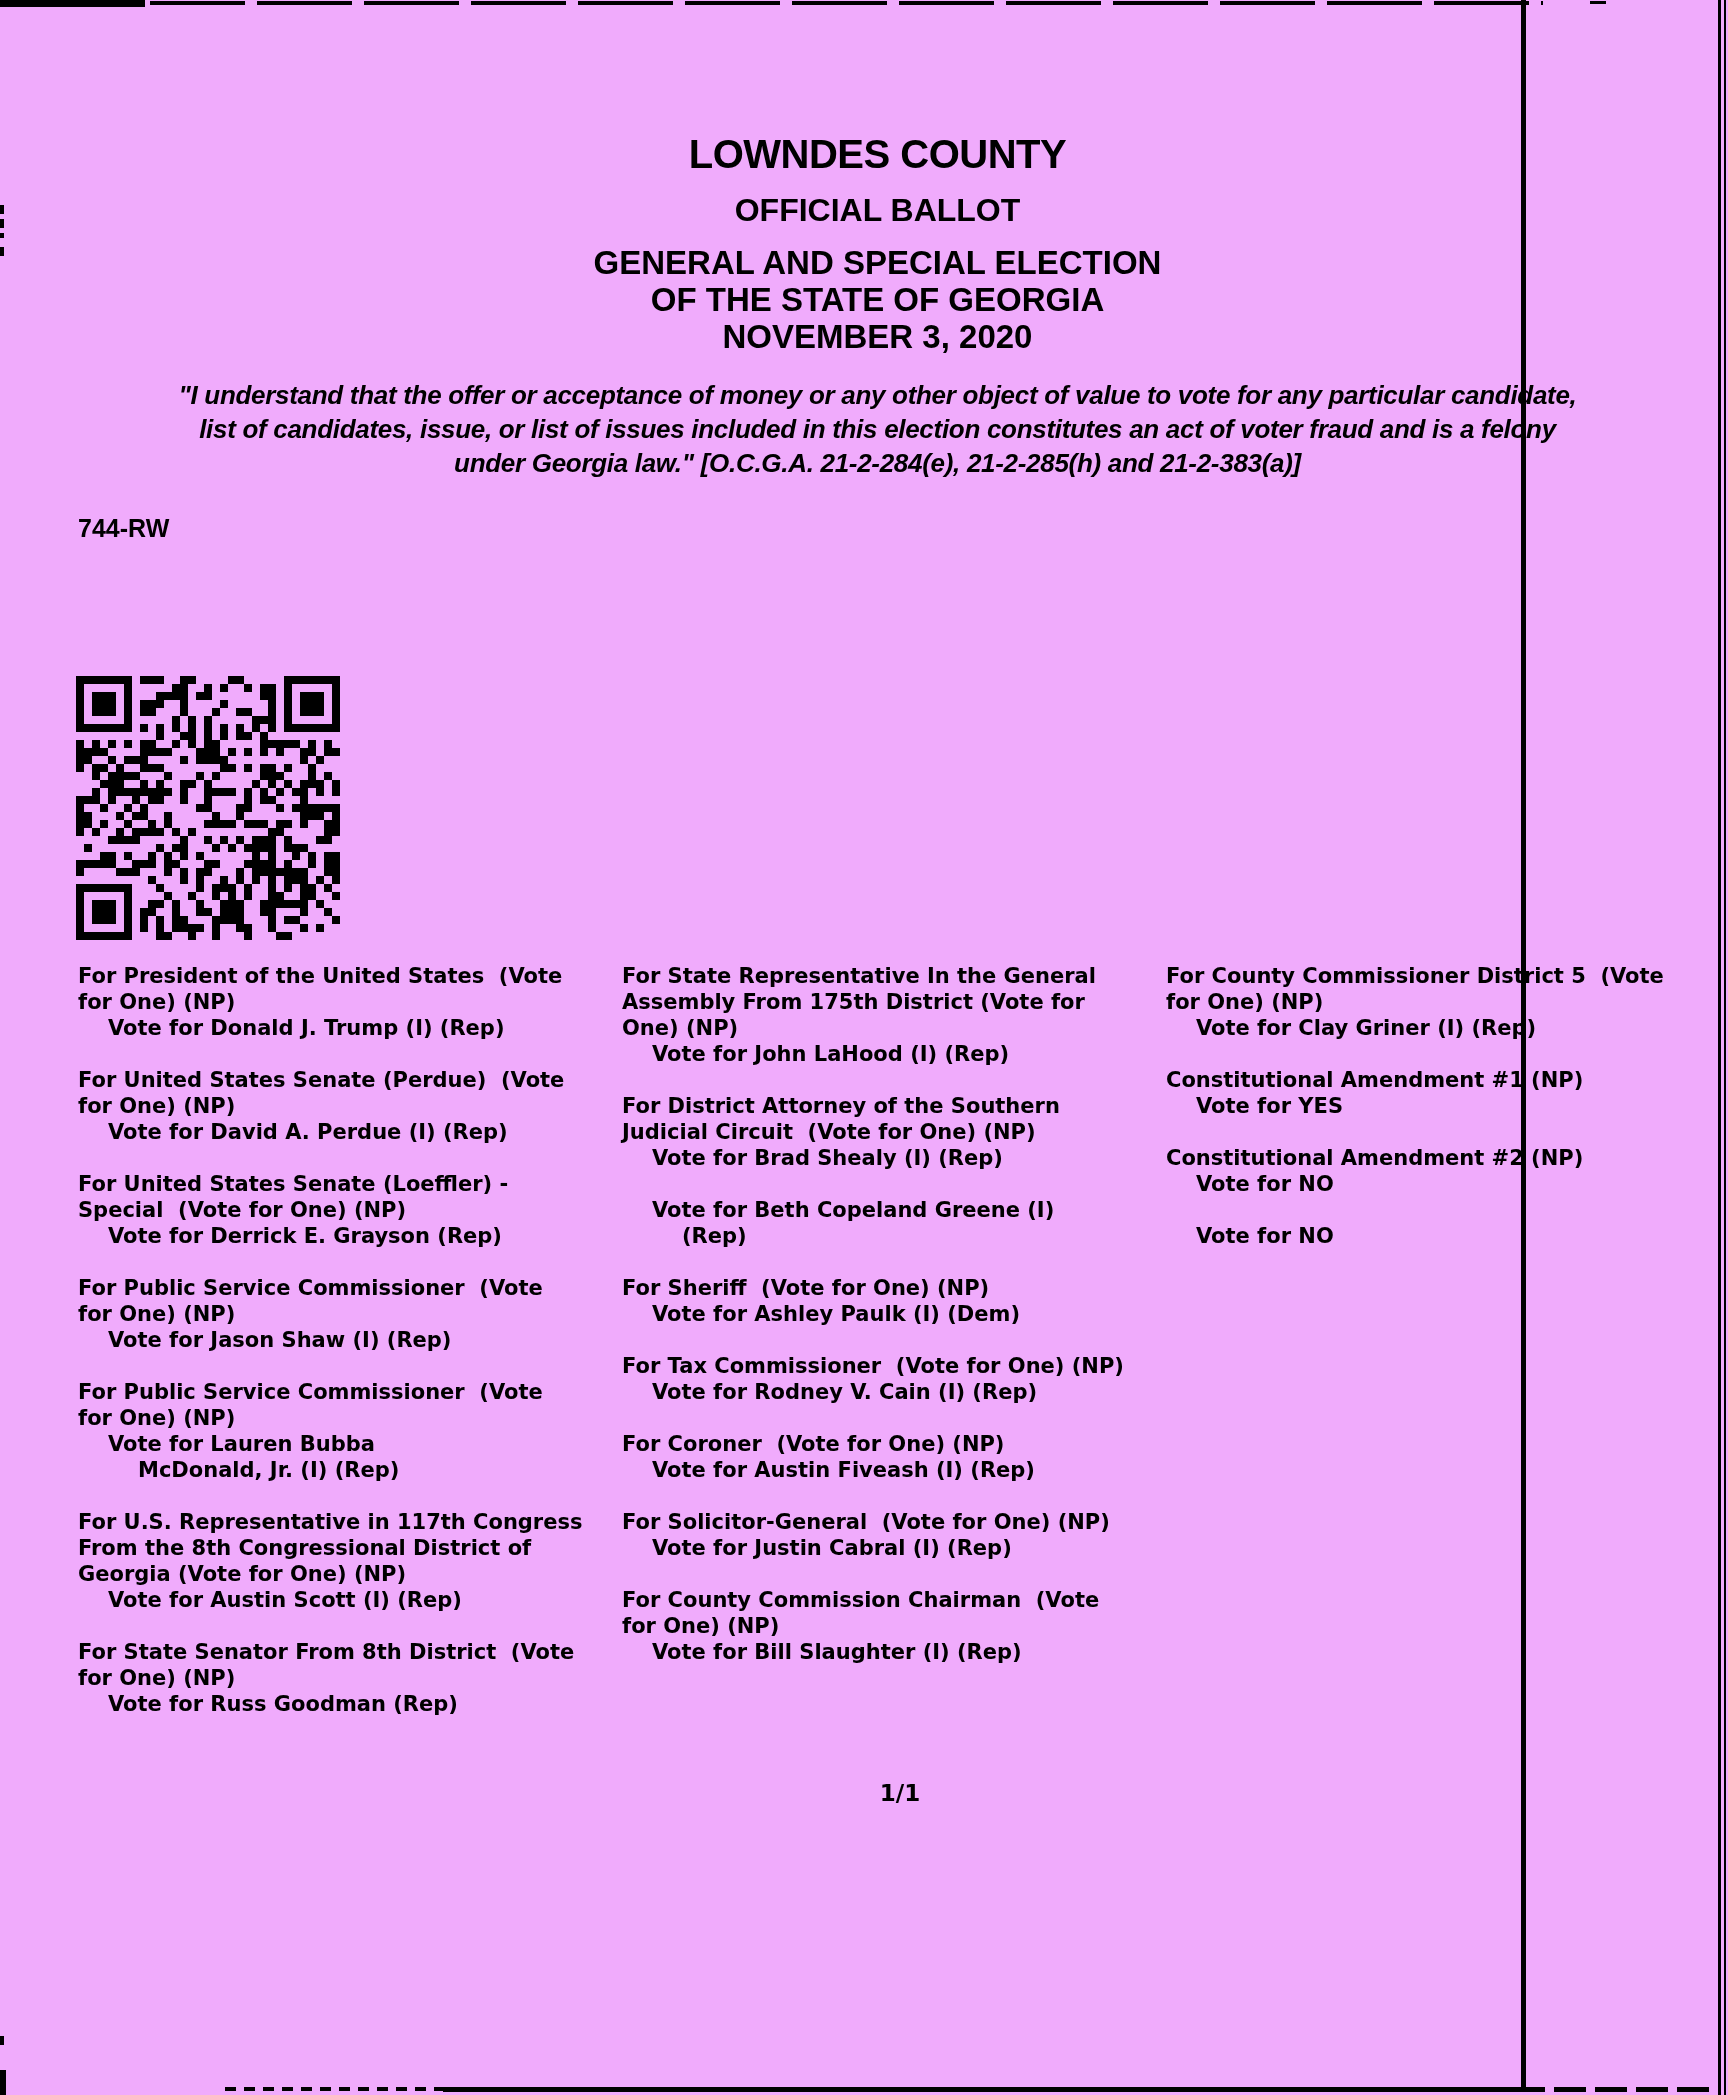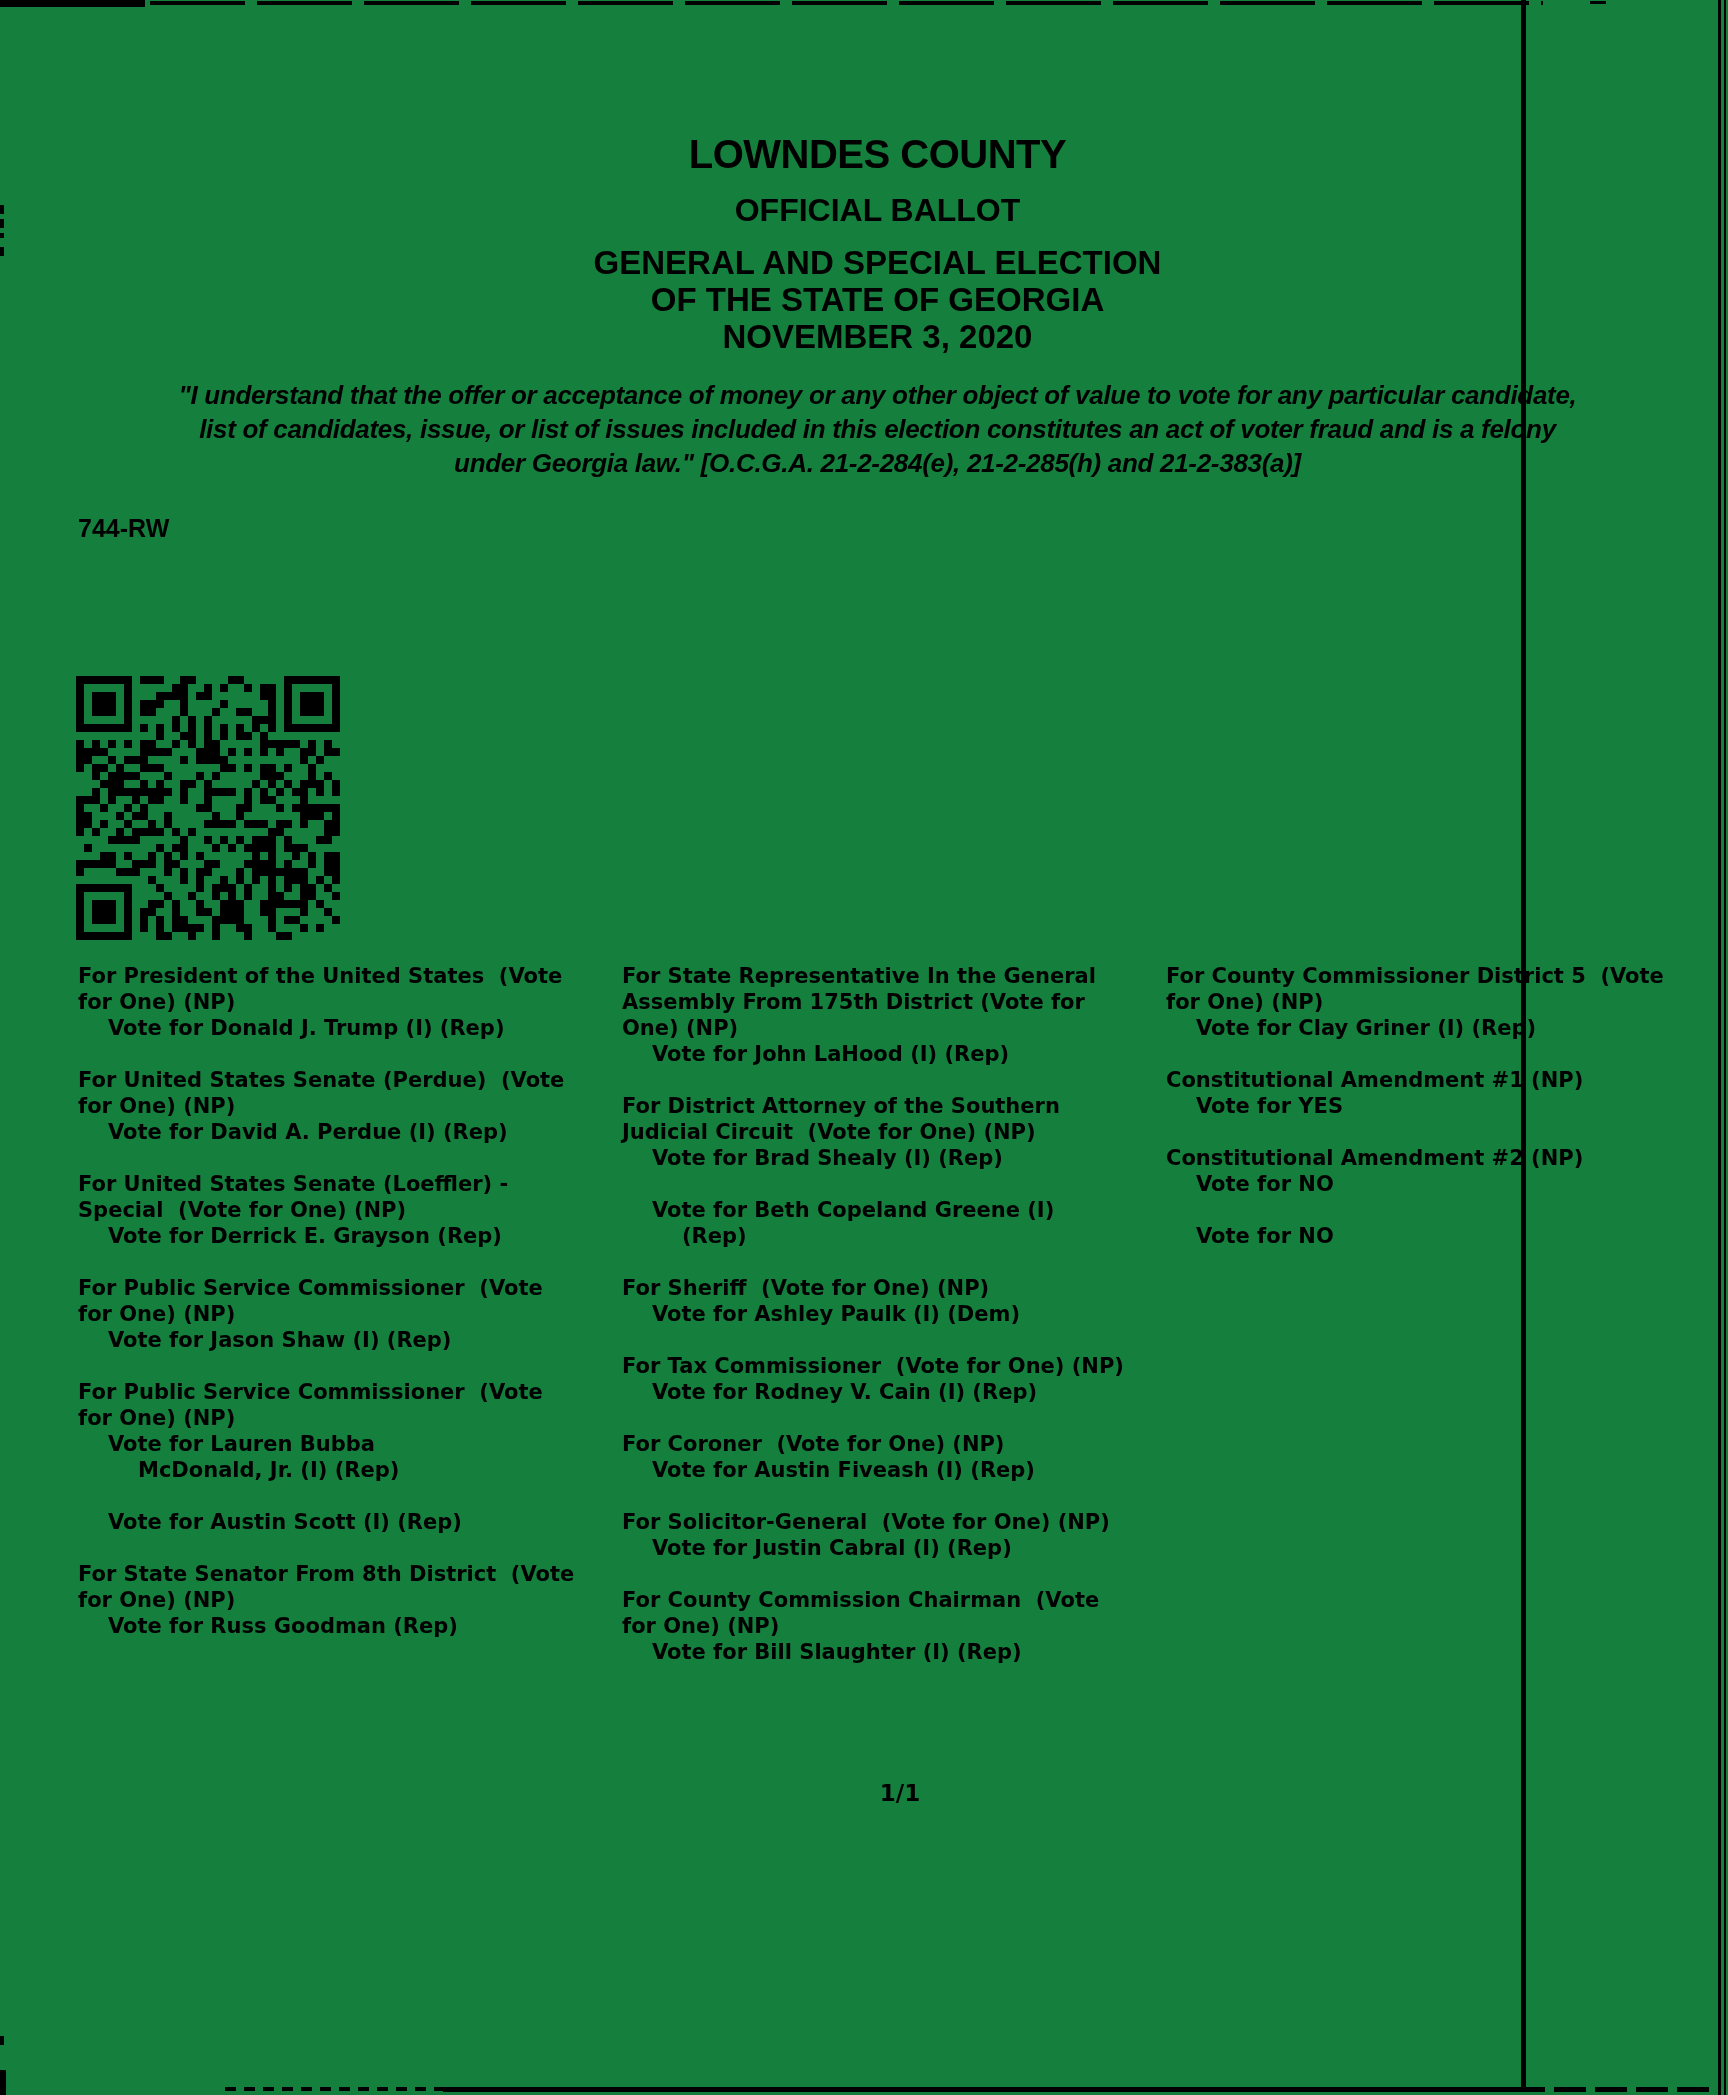--- a/index.html
+++ b/index.html
@@ -1,19 +1,19 @@
 <!DOCTYPE html>
 <html><head>
 <meta charset="utf-8">
 <style>
   html,body{margin:0;padding:0;background:#e8e8e8;}
   .page{
     position:relative;
     width:1728px;height:2095px;
-    background:#15803d;
+    background:#f0abfc;
     overflow:hidden;
     font-family:"DejaVu Sans",sans-serif;
     color:#000;
   }
   
   .mark{position:absolute;background:#000;}
   .top-heavy{left:0;top:0;width:145px;height:7px;}
   .top-dash{left:150px;top:1px;width:1393px;height:4px;
     background:repeating-linear-gradient(90deg,#000 0 95px,transparent 95px 107px);}
   .top-dash-far{left:1590px;top:1px;width:16px;height:3px;}
@@ -536,20 +536,23 @@
 for One) (NP)</div>
       <div class="sel">Vote for Jason Shaw (I) (Rep)</div>
     </div>
     <div class="contest">
       <div class="contest-title">For Public Service Commissioner  (Vote
 for One) (NP)</div>
       <div class="sel">Vote for Lauren Bubba
 McDonald, Jr. (I) (Rep)</div>
     </div>
     <div class="contest">
+      <div class="contest-title">For U.S. Representative in 117th Congress
+From the 8th Congressional District of
+Georgia (Vote for One) (NP)</div>
       <div class="sel">Vote for Austin Scott (I) (Rep)</div>
     </div>
     <div class="contest">
       <div class="contest-title">For State Senator From 8th District  (Vote
 for One) (NP)</div>
       <div class="sel">Vote for Russ Goodman (Rep)</div>
     </div>
   </div>
 
   <div class="col col2">

